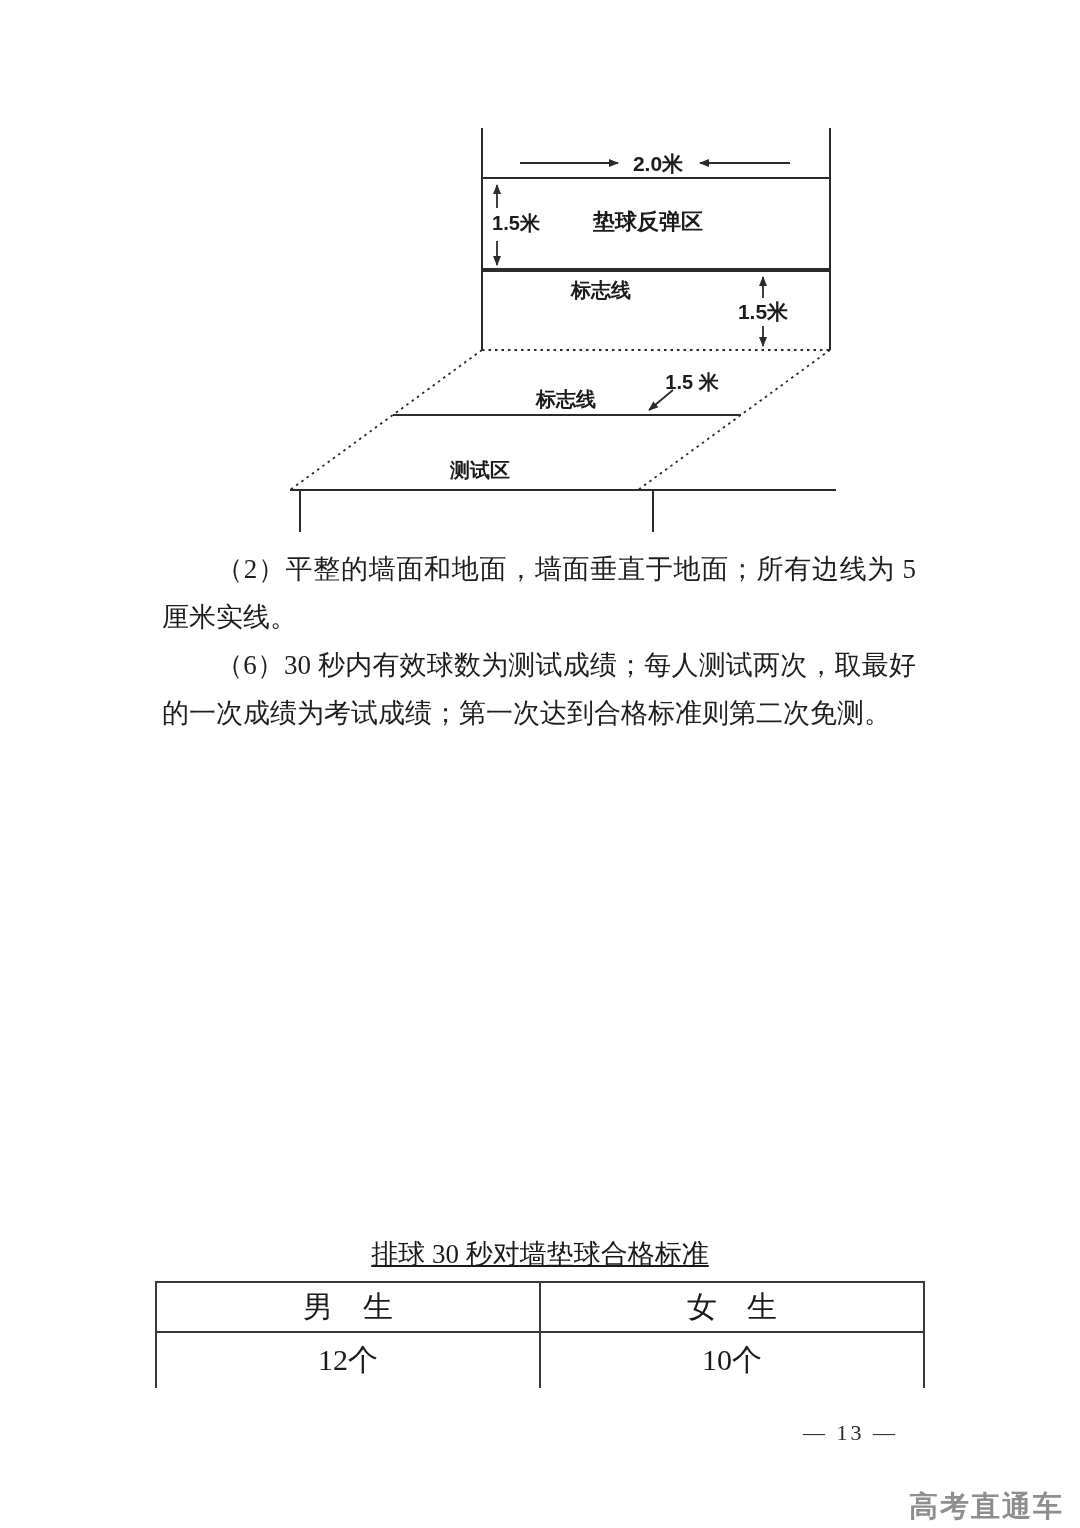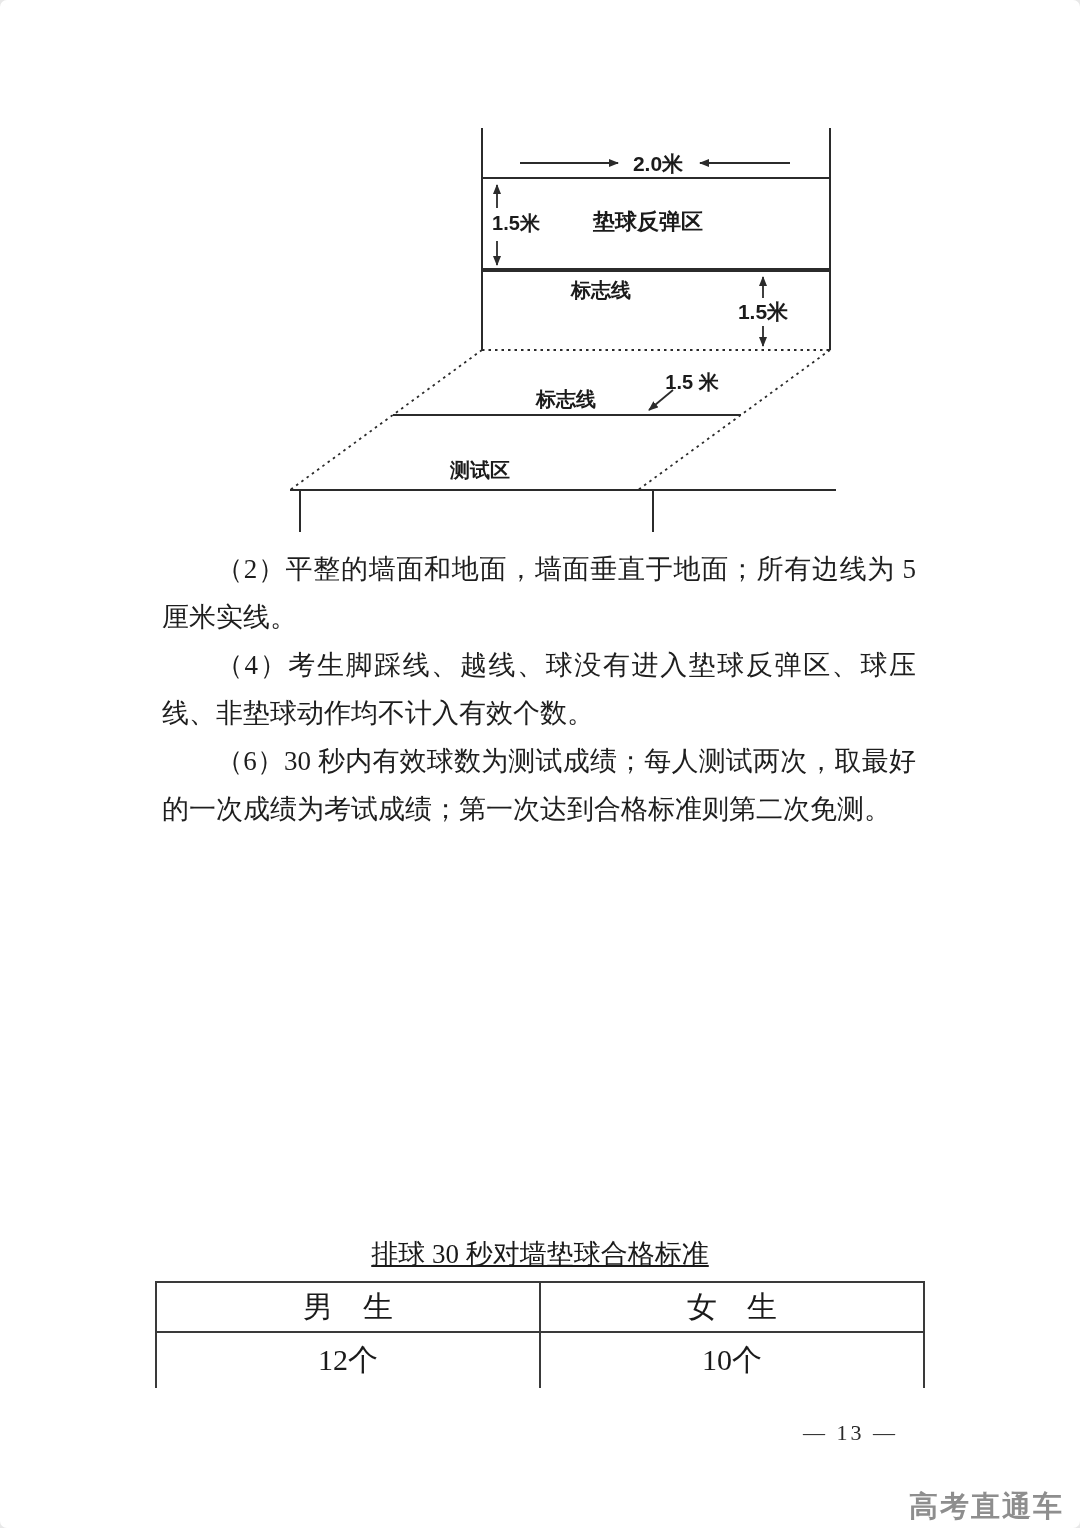--- a/index.html
+++ b/index.html
@@ -6,21 +6,20 @@
   html, body { margin: 0; padding: 0; background: #e8e8e8; }
   .page {
     position: relative;
     width: 1080px;
     height: 1528px;
     margin: 0 auto;
     background: #ffffff;
     overflow: hidden;
     font-family: "Liberation Serif", "DejaVu Serif", serif;
     color: #1e1e1e;
-    border-radius: 7px;
   }
   .diagram-svg { position: absolute; left: 0; top: 0; }
   .svg-label {
     font-family: "Liberation Sans", "DejaVu Sans", sans-serif;
     font-weight: bold;
     fill: #1b1b1b;
   }
   .content {
     position: absolute;
     left: 162px;
@@ -124,21 +123,20 @@
       <text x="601" y="297" text-anchor="middle" font-size="20">标志线</text>
       <text x="763" y="319" text-anchor="middle" font-size="21">1.5米</text>
       <text x="692" y="389" text-anchor="middle" font-size="20">1.5 米</text>
       <text x="566" y="406" text-anchor="middle" font-size="20">标志线</text>
       <text x="480" y="477" text-anchor="middle" font-size="20">测试区</text>
     </g>
   </svg>
 
   <div class="content">
     <p>（2）平整的墙面和地面，墙面垂直于地面；所有边线为 5 厘米实线。</p>
-    <p>（4）考生脚踩线、越线、球没有进入垫球反弹区、球压线、非垫球动作均不计入有效个数。</p>
     <p>（6）30 秒内有效球数为测试成绩；每人测试两次，取最好的一次成绩为考试成绩；第一次达到合格标准则第二次免测。</p>
   </div>
 
   <div class="table-title">排球 30 秒对墙垫球合格标准</div>
 
   <table class="std-table">
     <thead>
       <tr>
         <th>男　生</th>
         <th>女　生</th>

